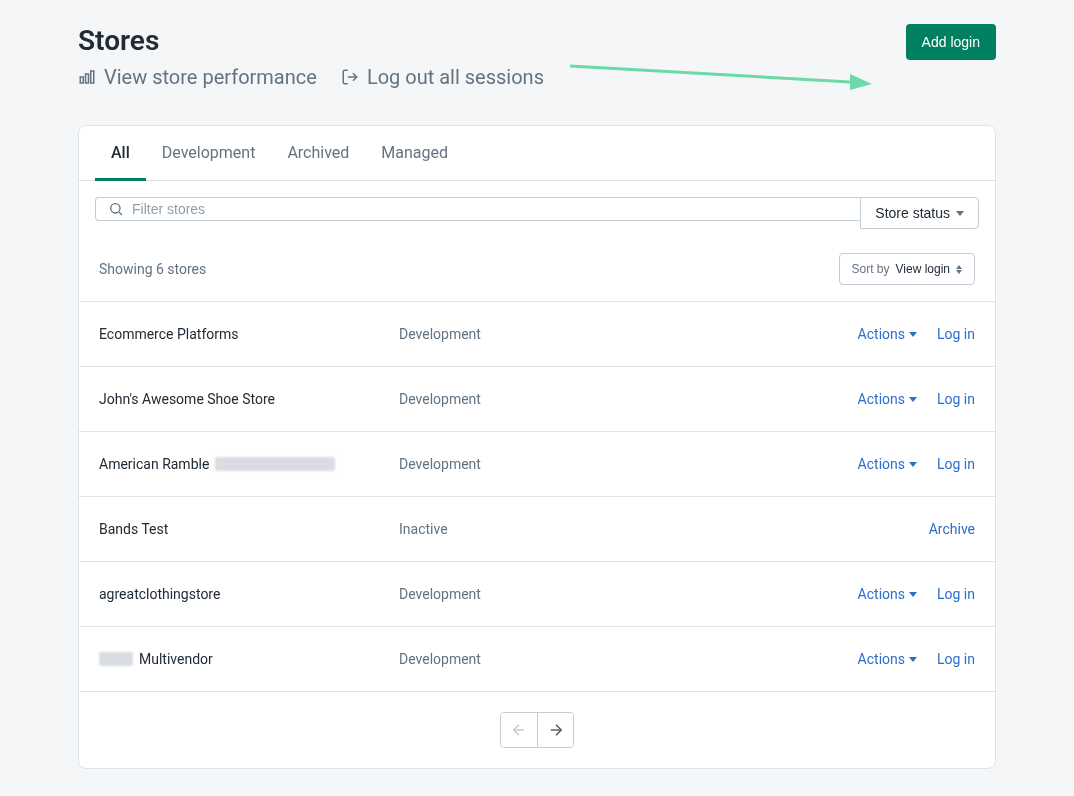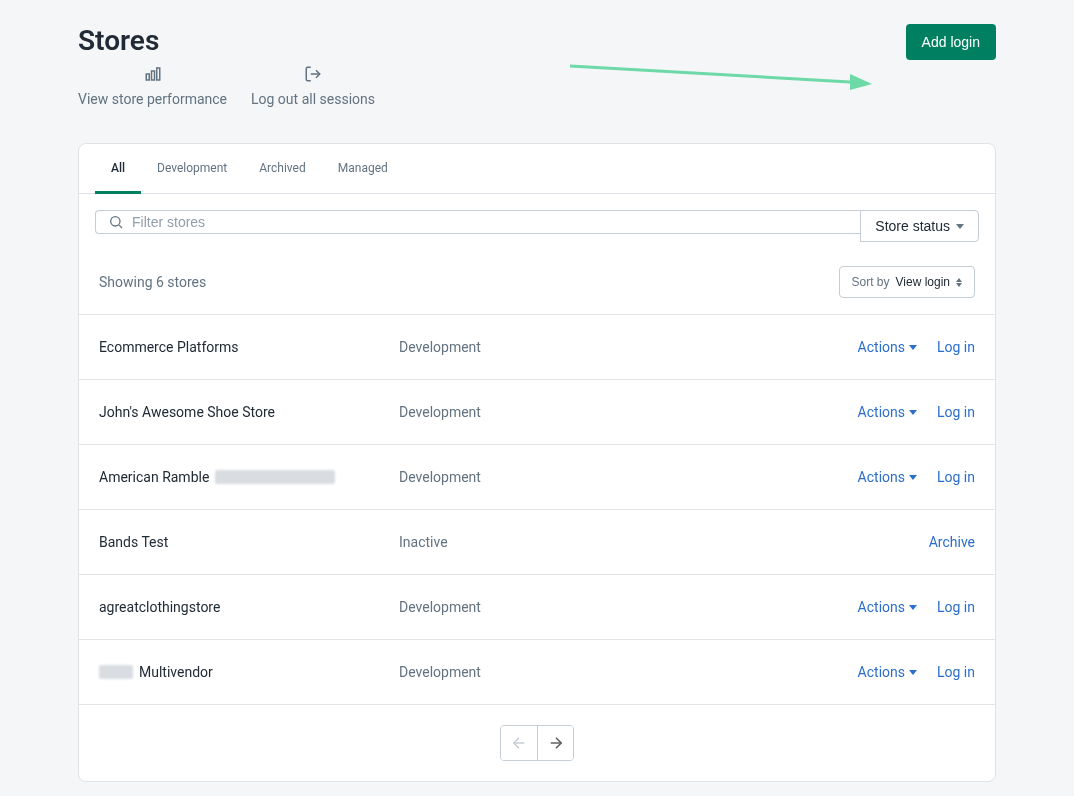--- a/index.html
+++ b/index.html
@@ -7,21 +7,21 @@
       font-family: -apple-system, BlinkMacSystemFont, "Segoe UI", Roboto, sans-serif;
       background: #f4f6f8;
       color: #212b36;
       padding: 24px 78px;
       width: 1074px;
     }
     .page-header { display: flex; align-items: flex-start; justify-content: space-between; margin-bottom: 8px; position: relative; }
     .page-header-left { }
     h1 { font-size: 28px; font-weight: 600; margin-bottom: 8px; }
     .header-links { display: flex; gap: 24px; align-items: center; }
-    .header-link { display: flex; align-items: center; gap: 8px; color: #637381; font-size: 14px; text-decoration: none; cursor: pointer; flex-direction: column; }
+    .header-link { display: flex; align-items: center; gap: 8px; color: #637381; font-size: 20px; text-decoration: none; cursor: pointer; }
     .header-link svg { width: 18px; height: 18px; fill: none; stroke: #637381; stroke-width: 2; }
     .btn-primary {
       background: #008060;
       color: #fff;
       border: none;
       border-radius: 4px;
       padding: 10px 16px;
       font-size: 14px;
       font-weight: 500;
       cursor: pointer;
@@ -31,21 +31,21 @@
     .card {
       background: #fff;
       border: 1px solid #dfe3e8;
       border-radius: 8px;
       margin-top: 36px;
       overflow: hidden;
     }
     .tabs { display: flex; border-bottom: 1px solid #dfe3e8; padding: 0 16px; }
     .tab {
       padding: 16px 16px;
-      font-size: 12px;
+      font-size: 16px;
       color: #637381;
       cursor: pointer;
       border-bottom: 3px solid transparent;
       position: relative;
       top: 1px;
     }
     .tab.active { color: #212b36; font-weight: 500; border-bottom-color: #008060; }
 
     .filter-row { display: flex; padding: 16px; gap: 0; }
     .search-wrap {

